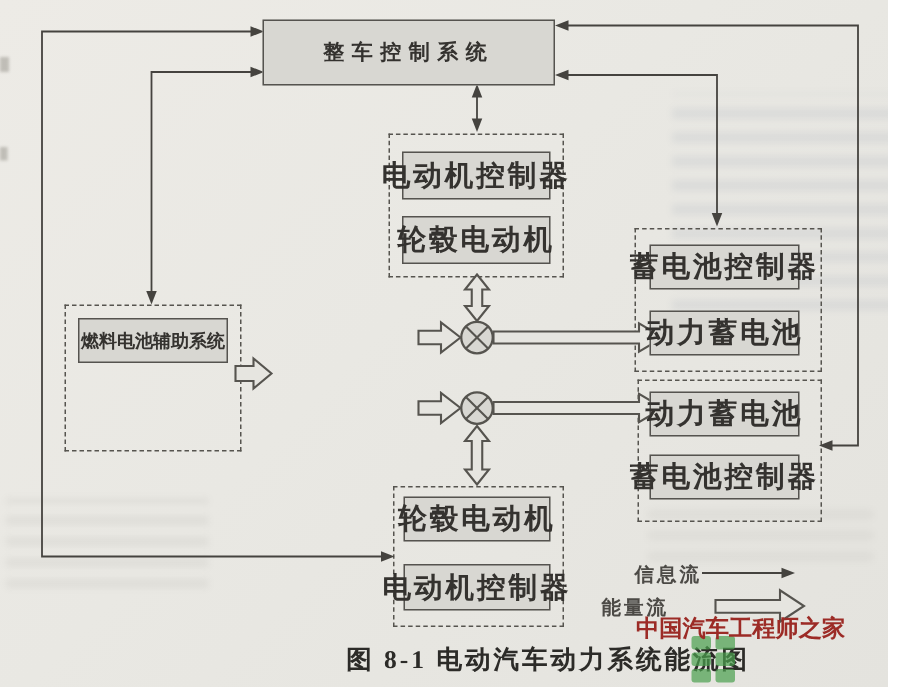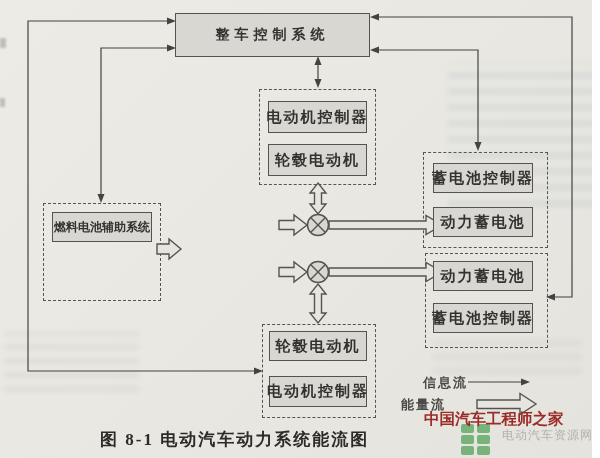--- a/index.html
+++ b/index.html
@@ -2,26 +2,26 @@
 <html><head>
 <meta charset="utf-8">
 <style>
   html,body{margin:0;padding:0}
   body{font-family:"Liberation Serif","DejaVu Serif",serif}
   #stage{position:relative;width:592px;height:458px;overflow:hidden;
          background:linear-gradient(135deg,#edebe6 0%,#e9e8e3 45%,#e4e3de 100%)}
   .smudge{position:absolute;filter:blur(2.5px);pointer-events:none}
   .box{position:absolute;background:#d8d7d2;border:1.5px solid #55534f;
        display:flex;align-items:center;justify-content:center;
-       font-weight:bold;color:#34322f;font-size:15px;letter-spacing:2px;white-space:nowrap}
+       font-weight:bold;color:#34322f;font-size:19px;letter-spacing:2px;white-space:nowrap}
   .box.small{font-size:12px;letter-spacing:0}
   .dashed{position:absolute;border:1.6px dashed #56544f;background:transparent}
   .overlay{position:absolute;left:0;top:0;pointer-events:none}
   .lbl{position:absolute;font-weight:bold;color:#4c4a46;font-size:13px;letter-spacing:2px}
-  #caption{position:absolute;left:100px;top:428px;width:400px;text-align:left;
+  #caption{position:absolute;left:100px;top:428px;width:400px;text-align:right;
            font-size:17px;font-weight:bold;color:#2c2b28;letter-spacing:2px}
   #wm-title{position:absolute;left:424px;top:409px;width:148px;font-size:15.5px;
             font-weight:bold;color:#9c2b26;white-space:nowrap}
   #wm-url{position:absolute;left:452px;top:431px;width:148px;font-size:15px;font-weight:bold;
           color:#3a3a38;font-family:"Liberation Mono","DejaVu Sans Mono",monospace;white-space:nowrap}
   #wm-ghost{position:absolute;left:502px;top:427px;font-size:12px;color:#b3b2ae;
             letter-spacing:1px;white-space:nowrap}
   #wm-logo{position:absolute;left:461px;top:424px;width:13px;height:9px;background:#4aa04e;
            border-radius:2px;opacity:.7;
            box-shadow:16px 0 0 #4aa04e,0 11px 0 #4aa04e,16px 11px 0 #4aa04e,0 22px 0 #4aa04e,16px 22px 0 #4aa04e}
@@ -109,16 +109,15 @@
 
   <div class="box" style="left:269px;top:331px;width:96px;height:28px">轮毂电动机</div>
   <div class="box" style="left:269px;top:376px;width:96px;height:29px">电动机控制器</div>
 
   <div class="lbl" style="left:423px;top:374px">信息流</div>
   <div class="lbl" style="left:401px;top:396px">能量流</div>
 
   <div id="caption">图 8-1  电动汽车动力系统能流图</div>
 
   <div id="wm-logo"></div>
-  <div id="wm-ghost">电动汽车资源网</div>
   <div id="wm-title">中国汽车工程师之家</div>
 
 </div>
 
 </body></html>

